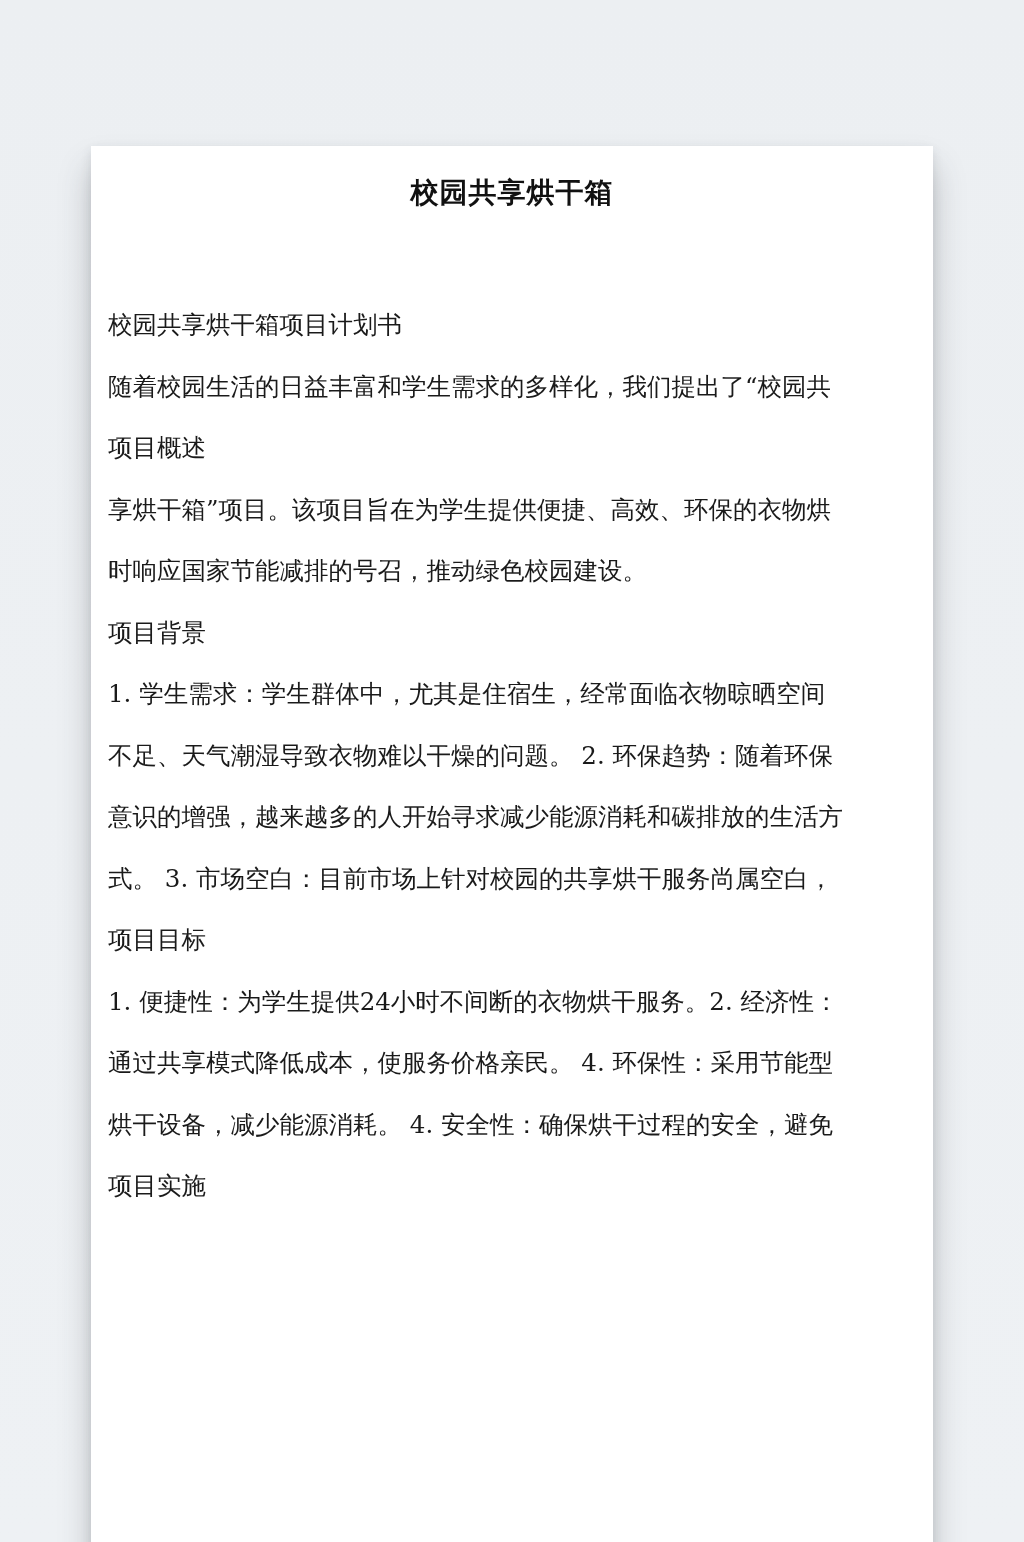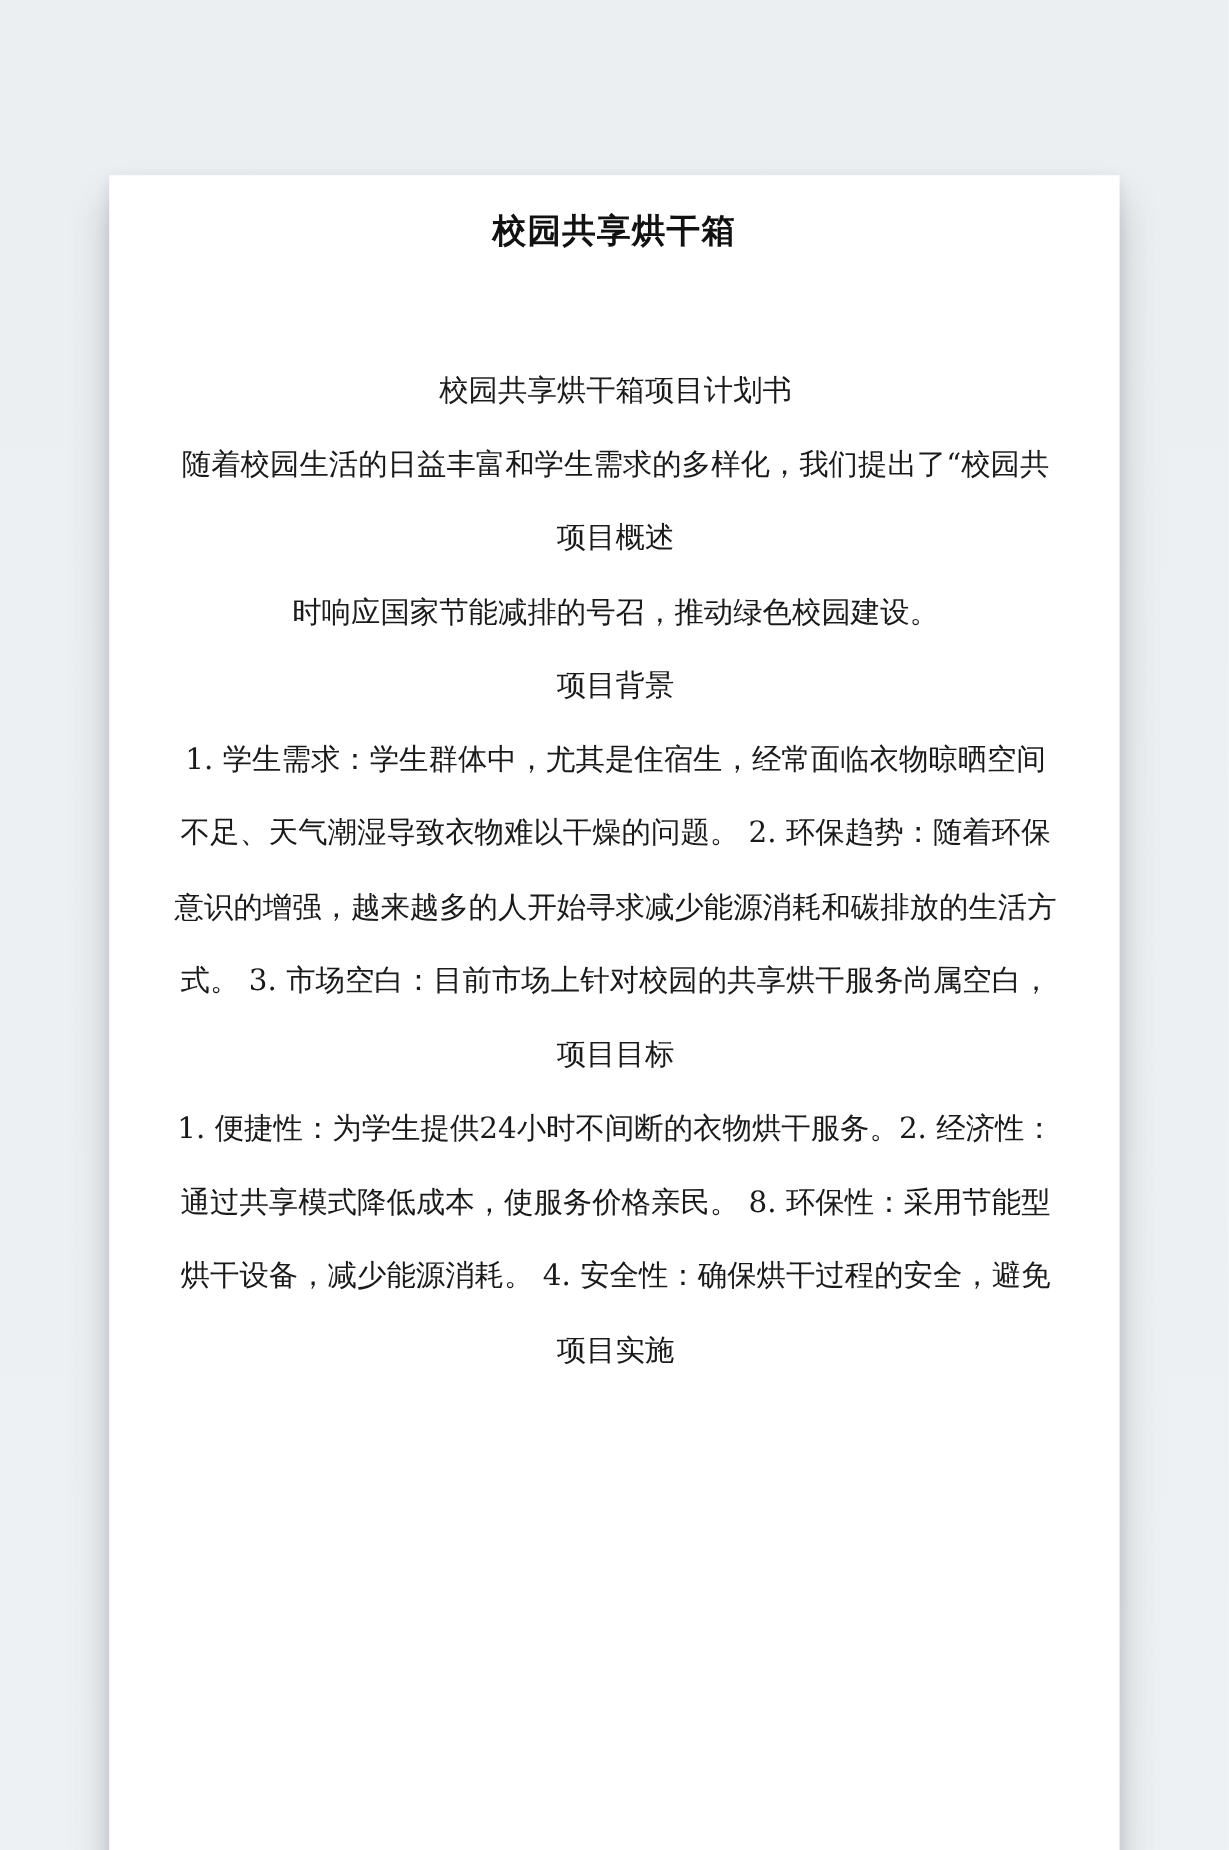--- a/index.html
+++ b/index.html
@@ -43,37 +43,37 @@
       width: 810px;
       overflow: hidden;
       color: #1a1a1a;
       font-size: 24.5px;
       line-height: 61.5px;
     }
     .line {
       display: block;
       white-space: nowrap;
       height: 61.5px;
-      text-align: center;
     }
   </style>
 </head>
 <body>
 
 <div class="page">
   <div class="doc-title">校园共享烘干箱</div>
   <div class="body-text">
     <span class="line">校园共享烘干箱项目计划书</span>
     <span class="line">随着校园生活的日益丰富和学生需求的多样化，我们提出了“校园共</span>
     <span class="line">项目概述</span>
+    <span class="line">享烘干箱”项目。该项目旨在为学生提供便捷、高效、环保的衣物烘</span>
     <span class="line">时响应国家节能减排的号召，推动绿色校园建设。</span>
     <span class="line">项目背景</span>
     <span class="line">1. 学生需求：学生群体中，尤其是住宿生，经常面临衣物晾晒空间</span>
     <span class="line">不足、天气潮湿导致衣物难以干燥的问题。 2. 环保趋势：随着环保</span>
     <span class="line">意识的增强，越来越多的人开始寻求减少能源消耗和碳排放的生活方</span>
     <span class="line">式。 3. 市场空白：目前市场上针对校园的共享烘干服务尚属空白，</span>
     <span class="line">项目目标</span>
     <span class="line">1. 便捷性：为学生提供24小时不间断的衣物烘干服务。2. 经济性：</span>
-    <span class="line">通过共享模式降低成本，使服务价格亲民。 8. 环保性：采用节能型</span>
+    <span class="line">通过共享模式降低成本，使服务价格亲民。 4. 环保性：采用节能型</span>
     <span class="line">烘干设备，减少能源消耗。 4. 安全性：确保烘干过程的安全，避免</span>
     <span class="line">项目实施</span>
   </div>
 </div>
 
 </body></html>

